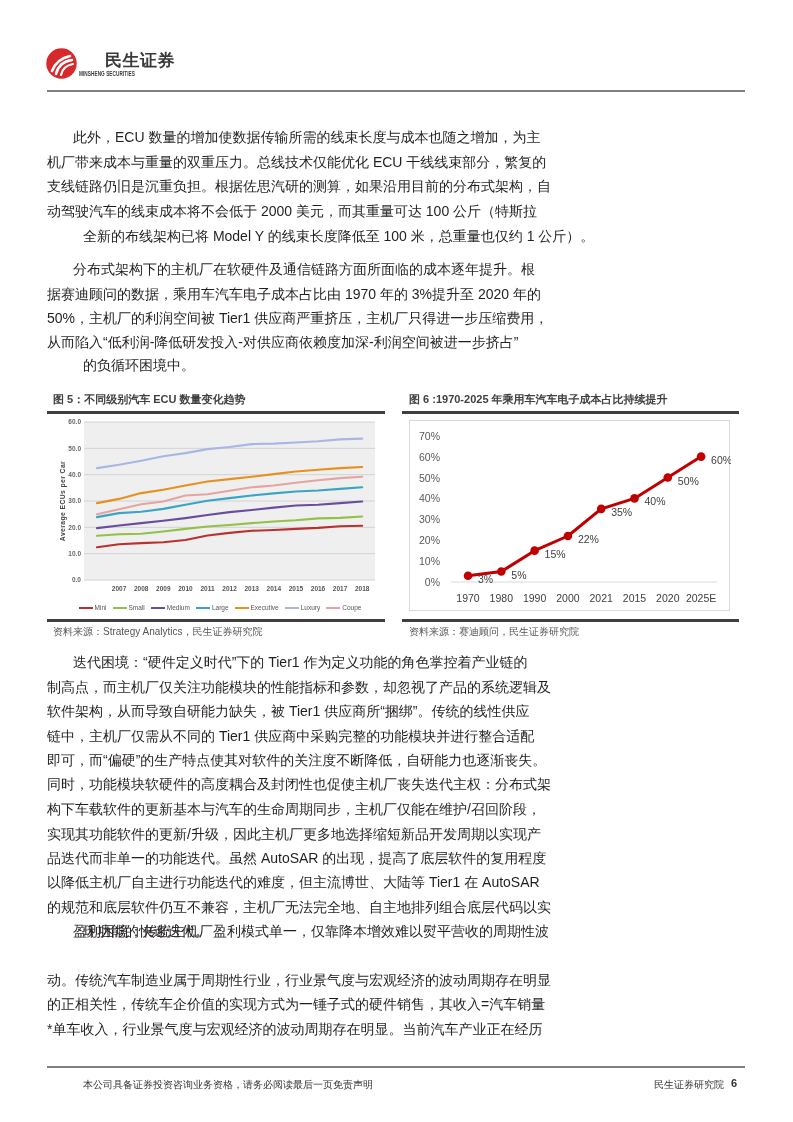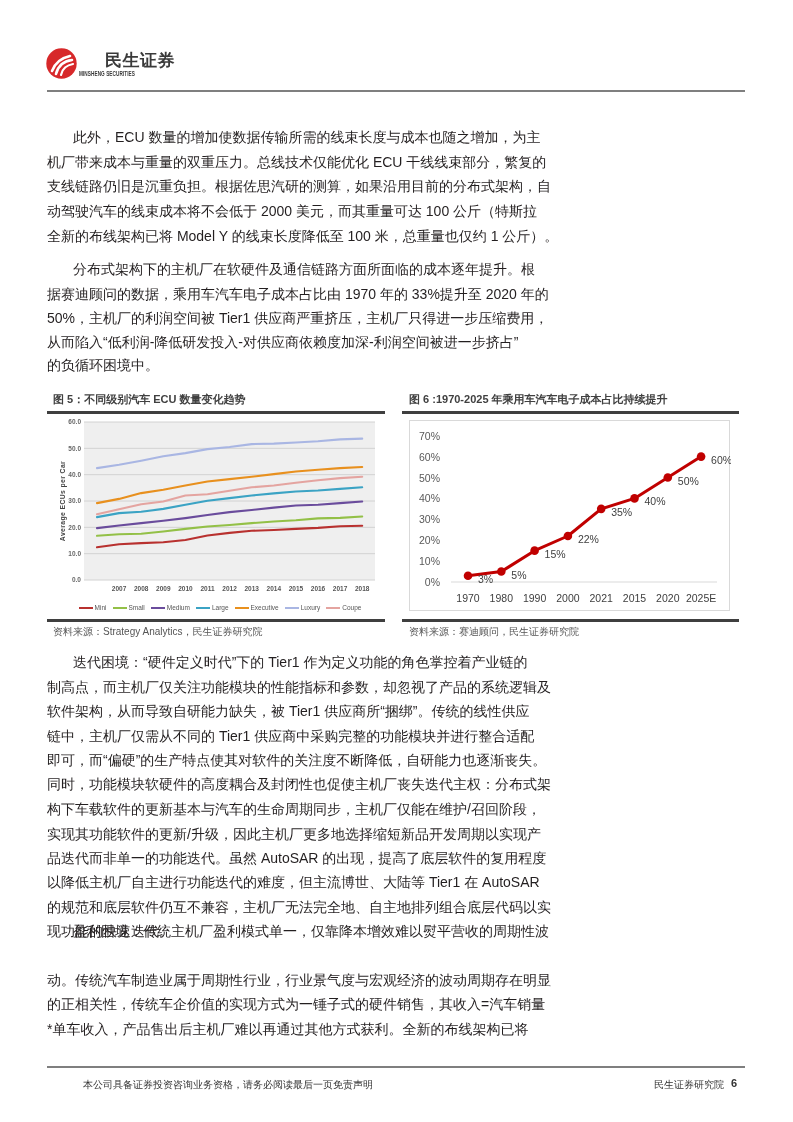--- a/index.html
+++ b/index.html
@@ -9,21 +9,21 @@
   
   .logo-circle { left:46px; top:48px; width:31px; height:31px; }
   .logo-cn { left:79px; top:49px; font-size:17px; font-weight:bold; color:#3a3a3a; letter-spacing:0.5px; white-space:nowrap;margin-left:26px; }
   .logo-en { left:79px; top:70px; font-size:6.5px; font-weight:bold; color:#3a3a3a; white-space:nowrap;
              transform:scaleX(0.72); transform-origin:left top; letter-spacing:0.1px; }
   .header-rule { left:47px; top:90px; width:698px; height:2px; background:#7f7f7f; }
   
   .line { position:absolute; left:47px; width:471px; height:24px; line-height:24px; font-size:14px;
           white-space:nowrap; text-align:justify; text-align-last:justify; color:#231f20; }
   .line.indent { left:73px; width:445px; }
-  .line.last { text-align:left; text-align-last:left; }
+  .line.last { text-align:left; text-align-last:left;margin-left:36px; }
   .b { font-weight:normal; }
   
   .fig-title { top:392px; font-size:11px; font-weight:bold; color:#404040; white-space:nowrap; }
   .fig-rule { height:3px; background:#3f3f3f; }
   .fig-source { top:625px; font-size:10px; color:#555; white-space:nowrap; }
   .chart6-box { left:409px; top:420px; width:321px; height:191px; border:1px solid #d9d9d9; box-sizing:border-box; background:#fff; }
   .legend5 { left:60px; top:604px; width:320px; display:flex; justify-content:center; gap:6px; font-size:6.5px; color:#555; white-space:nowrap; }
   .legend-item { display:flex; align-items:center; gap:2px; }
   .legend-swatch { display:inline-block; width:14px; height:2px; }
   
@@ -50,21 +50,21 @@
 <div>
   <div class="line indent" style="top:125px"><span class="b">此外，ECU 数量的增加使数据传输所需的线束长度与成本也随之增加，为主</span><span></span></div>
   <div class="line" style="top:150px"><span class="b">机厂带来成本与重量的双重压力。</span><span>总线技术仅能优化 ECU 干线线束部分，繁复的</span></div>
   <div class="line" style="top:174px"><span class="b"></span><span>支线链路仍旧是沉重负担。根据佐思汽研的测算，如果沿用目前的分布式架构，自</span></div>
   <div class="line" style="top:199px"><span class="b"></span><span>动驾驶汽车的线束成本将不会低于 2000 美元，而其重量可达 100 公斤（特斯拉</span></div>
   <div class="line last" style="top:224px"><span class="b"></span><span>全新的布线架构已将 Model Y 的线束长度降低至 100 米，总重量也仅约 1 公斤）。</span></div>
 </div>
 
 <div>
   <div class="line indent" style="top:257px"><span class="b"></span><span>分布式架构下的主机厂在软硬件及通信链路方面所面临的成本逐年提升。根</span></div>
-  <div class="line" style="top:282px"><span class="b"></span><span>据赛迪顾问的数据，乘用车汽车电子成本占比由 1970 年的 33%提升至 2020 年的</span></div>
+  <div class="line" style="top:282px"><span class="b"></span><span>据赛迪顾问的数据，乘用车汽车电子成本占比由 1970 年的 3%提升至 2020 年的</span></div>
   <div class="line" style="top:306px"><span class="b"></span><span>50%，主机厂的利润空间被 Tier1 供应商严重挤压，主机厂只得进一步压缩费用，</span></div>
   <div class="line" style="top:330px"><span class="b"></span><span>从而陷入“低利润-降低研发投入-对供应商依赖度加深-利润空间被进一步挤占”</span></div>
   <div class="line last" style="top:353px"><span class="b"></span><span>的负循环困境中。</span></div>
 </div>
 
 <div>
   <div class="abs fig-title" style="left:53px">图 5：不同级别汽车 ECU 数量变化趋势</div>
   <div class="abs fig-rule" style="left:47px; top:411px; width:338px"></div>
   <svg id="chart5" class="abs" style="left:47px; top:414px" width="338" height="190">
       <rect x="37" y="8" width="291" height="158" fill="#efefef"></rect>
@@ -194,21 +194,21 @@
   <div class="line" style="top:846px"><span class="b"></span><span>品迭代而非单一的功能迭代。虽然 AutoSAR 的出现，提高了底层软件的复用程度</span></div>
   <div class="line" style="top:870px"><span class="b"></span><span>以降低主机厂自主进行功能迭代的难度，但主流博世、大陆等 Tier1 在 AutoSAR</span></div>
   <div class="line" style="top:895px"><span class="b"></span><span>的规范和底层软件仍互不兼容，主机厂无法完全地、自主地排列组合底层代码以实</span></div>
   <div class="line last" style="top:919px"><span class="b"></span><span>现功能的快速迭代。</span></div>
 </div>
 
 <div>
   <div class="line indent" style="top:919px"><span class="b">盈利困境：传统主机厂盈利模式单一，仅靠降本增效难以熨平营收的周期性波</span><span></span></div>
   <div class="line" style="top:968px"><span class="b">动。</span><span>传统汽车制造业属于周期性行业，行业景气度与宏观经济的波动周期存在明显</span></div>
   <div class="line" style="top:992px"><span class="b"></span><span>的正相关性，传统车企价值的实现方式为一锤子式的硬件销售，其收入=汽车销量</span></div>
-  <div class="line" style="top:1017px"><span class="b"></span><span>*单车收入，产品售出后主机厂难以再通过其他方式获利。全新的布线架构已将</span></div>
+  <div class="line" style="top:1017px"><span class="b"></span><span>*单车收入，行业景气度与宏观经济的波动周期存在明显。当前汽车产业正在经历</span></div>
 </div>
 
 <div>
   <div class="abs footer-rule"></div>
   <div class="abs footer-text" style="left:47px">本公司具备证券投资咨询业务资格，请务必阅读最后一页免责声明</div>
   <div class="abs footer-text" style="left:618px">民生证券研究院</div>
   <div class="abs footer-page">6</div>
 </div>
 
 </body></html>

